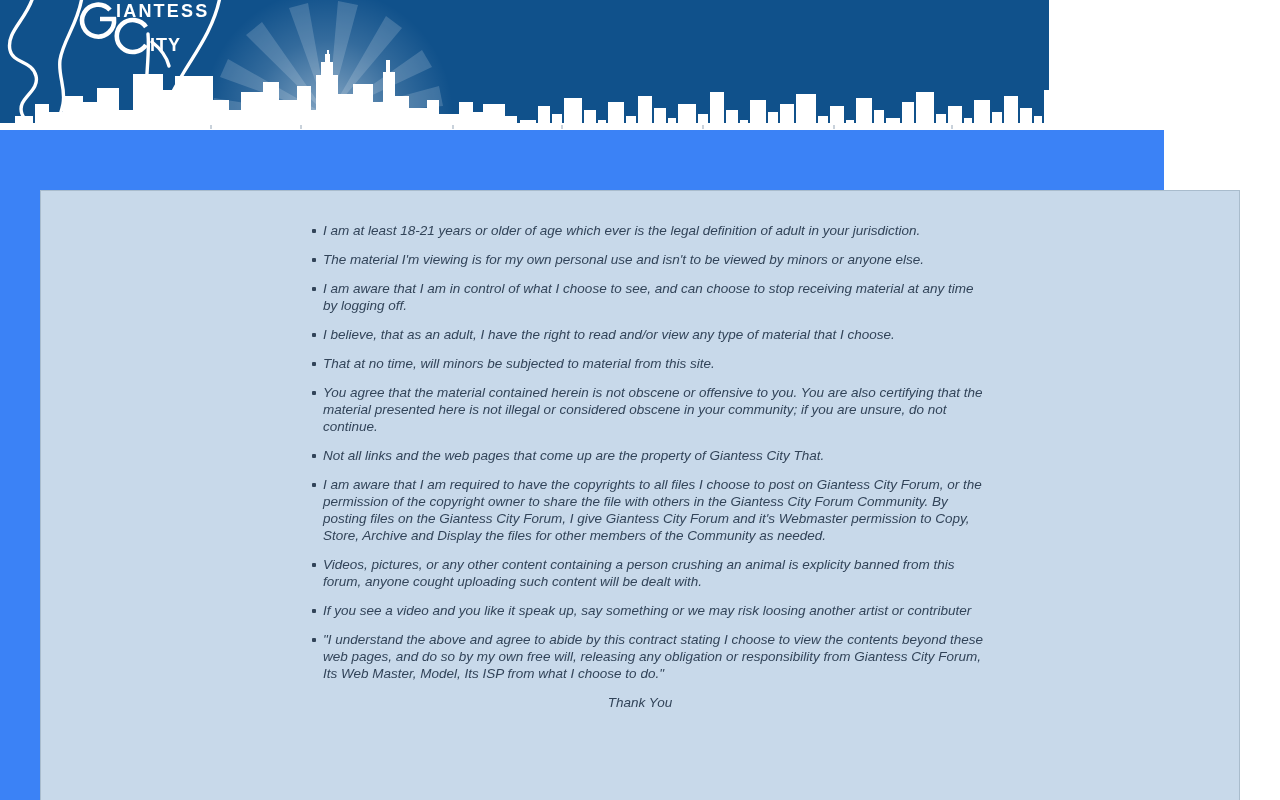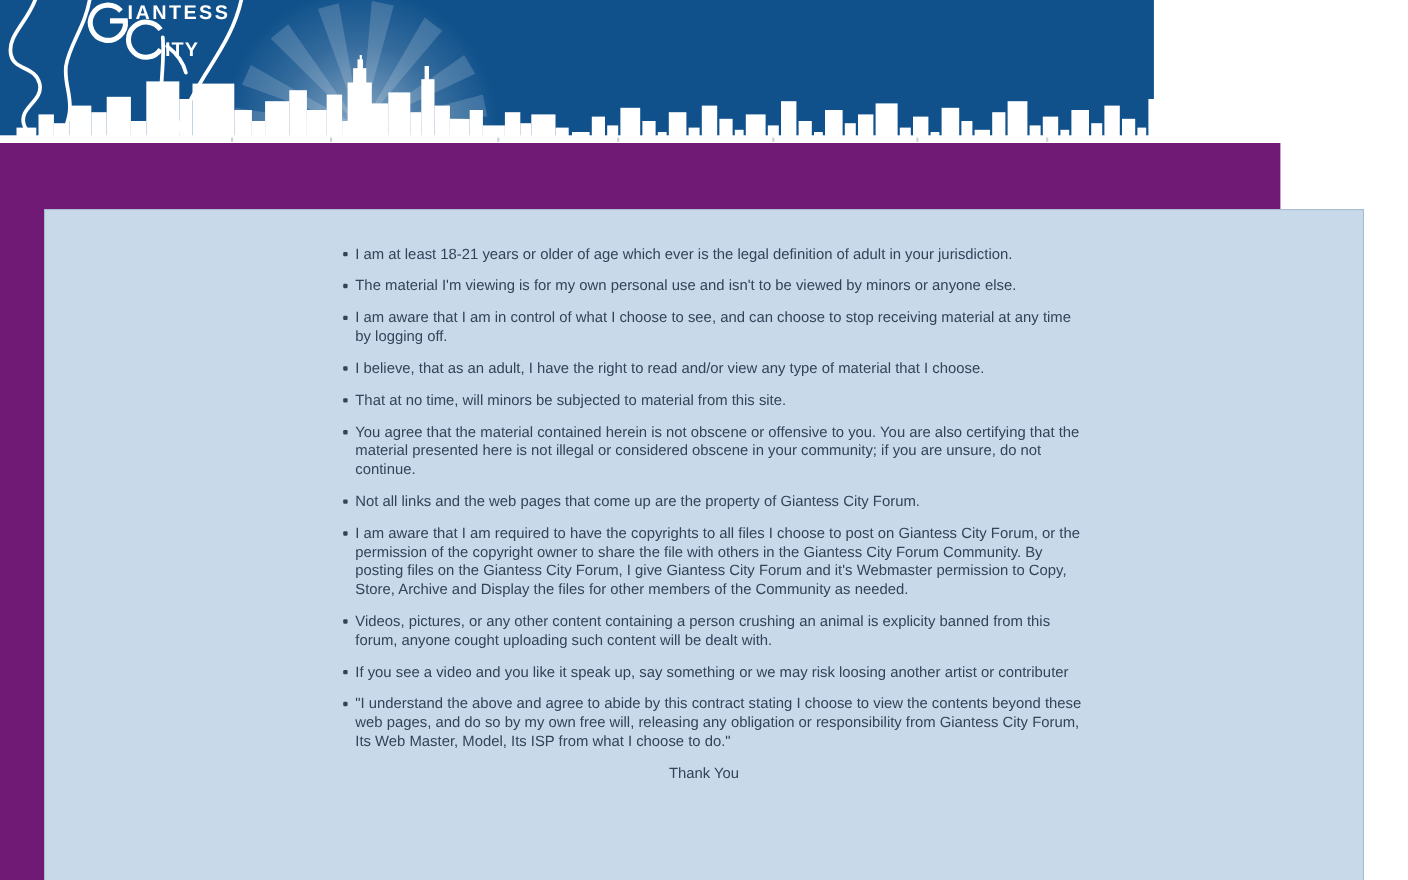--- a/index.html
+++ b/index.html
@@ -24,21 +24,22 @@
     font-family: "Liberation Sans", sans-serif;
     font-weight: 700;
   }
   .logo-word-top { font-size: 18px; letter-spacing: 2.2px; }
   .logo-word-bottom { font-size: 18px; letter-spacing: 1px; }
 
   
   .content-area {
     position: relative;
     width: 1164px; height: 670px;
-    background: #701a75;
+    background: #3b82f6;
+    font-style: italic;
   }
   .disclaimer-panel {
     position: absolute;
     left: 40px; top: 60px;
     width: 1200px; height: 640px;
     background: #c8d9ea;
     border: 1px solid #a9bccd;
     color: #324459;
   }
   .terms-list {
@@ -229,21 +230,21 @@
 
 
         <li><span>I am aware that I am in control of what I choose to see, and can choose to stop receiving material at any time by logging off.</span></li>
 
         <li><span>I believe, that as an adult, I have the right to read and/or view any type of material that I choose.</span></li>
 
         <li><span>That at no time, will minors be subjected to material from this site.</span></li>
 
         <li><span>You agree that the material contained herein is not obscene or offensive to you. You are also certifying that the material presented here is not illegal or considered obscene in your community; if you are unsure, do not continue.</span></li>
 
-        <li><span>Not all links and the web pages that come up are the property of Giantess City Forum.</span></li>
+        <li><span>Not all links and the web pages that come up are the property of Giantess City That.</span></li>
 
         <li><span>I am aware that I am required to have the copyrights to all files I choose to post on Giantess City Forum, or the permission of the copyright owner to share the file with others in the Giantess City Forum Community. By posting files on the Giantess City Forum, I give Giantess City Forum and it's Webmaster permission to Copy, Store, Archive and Display the files for other members of the Community as needed.</span></li>
 
         <li><span>Videos, pictures, or any other content containing a person crushing an animal is explicity banned from this forum, anyone cought uploading such content will be dealt with.</span></li>
 
         <li><span>If you see a video and you like it speak up, say something or we may risk loosing another artist or contributer</span></li>
 
 
         <li><span>"I understand the above and agree to abide by this contract stating I choose to view the contents beyond these web pages, and do so by my own free will, releasing any obligation or responsibility from Giantess City Forum, Its Web Master, Model, Its ISP from what I choose to do."</span></li>
       </ul>

